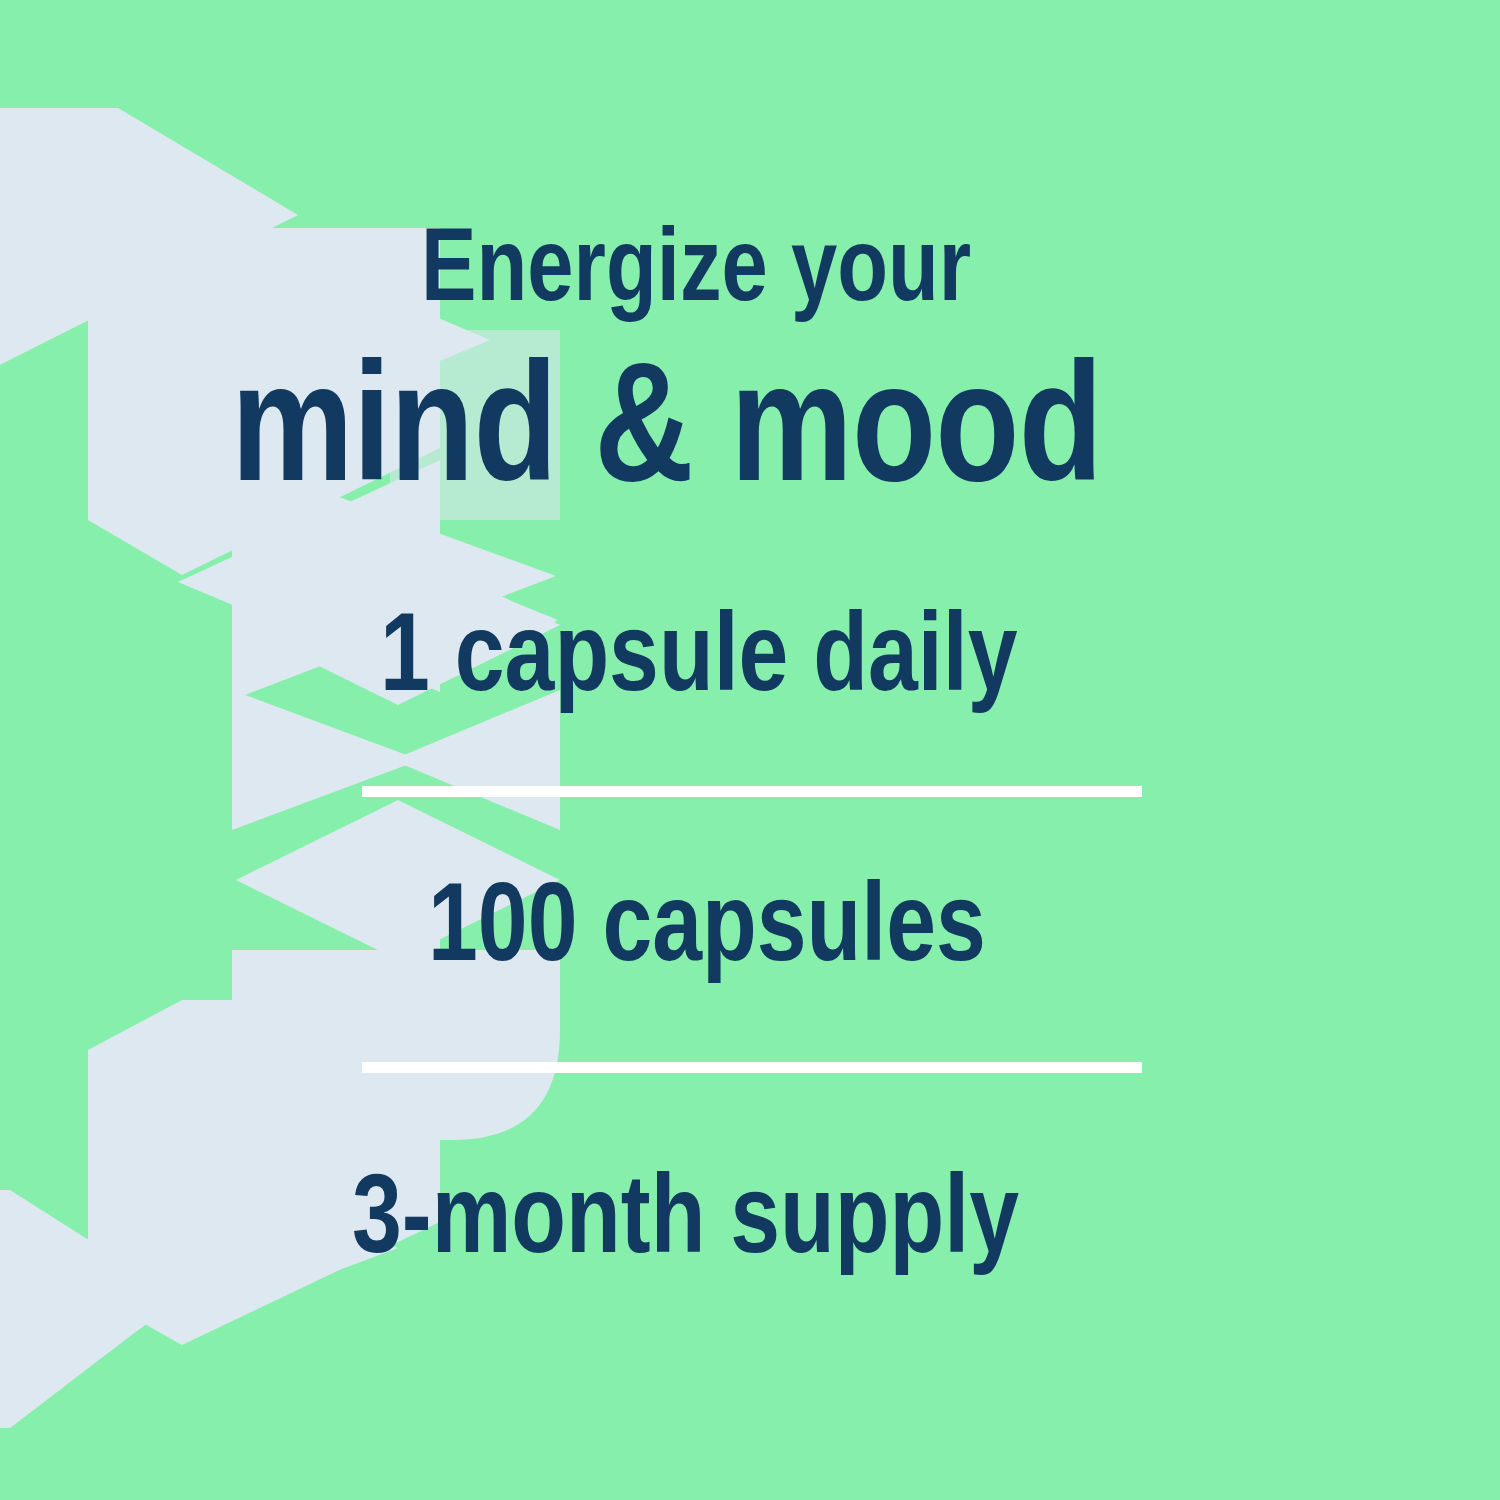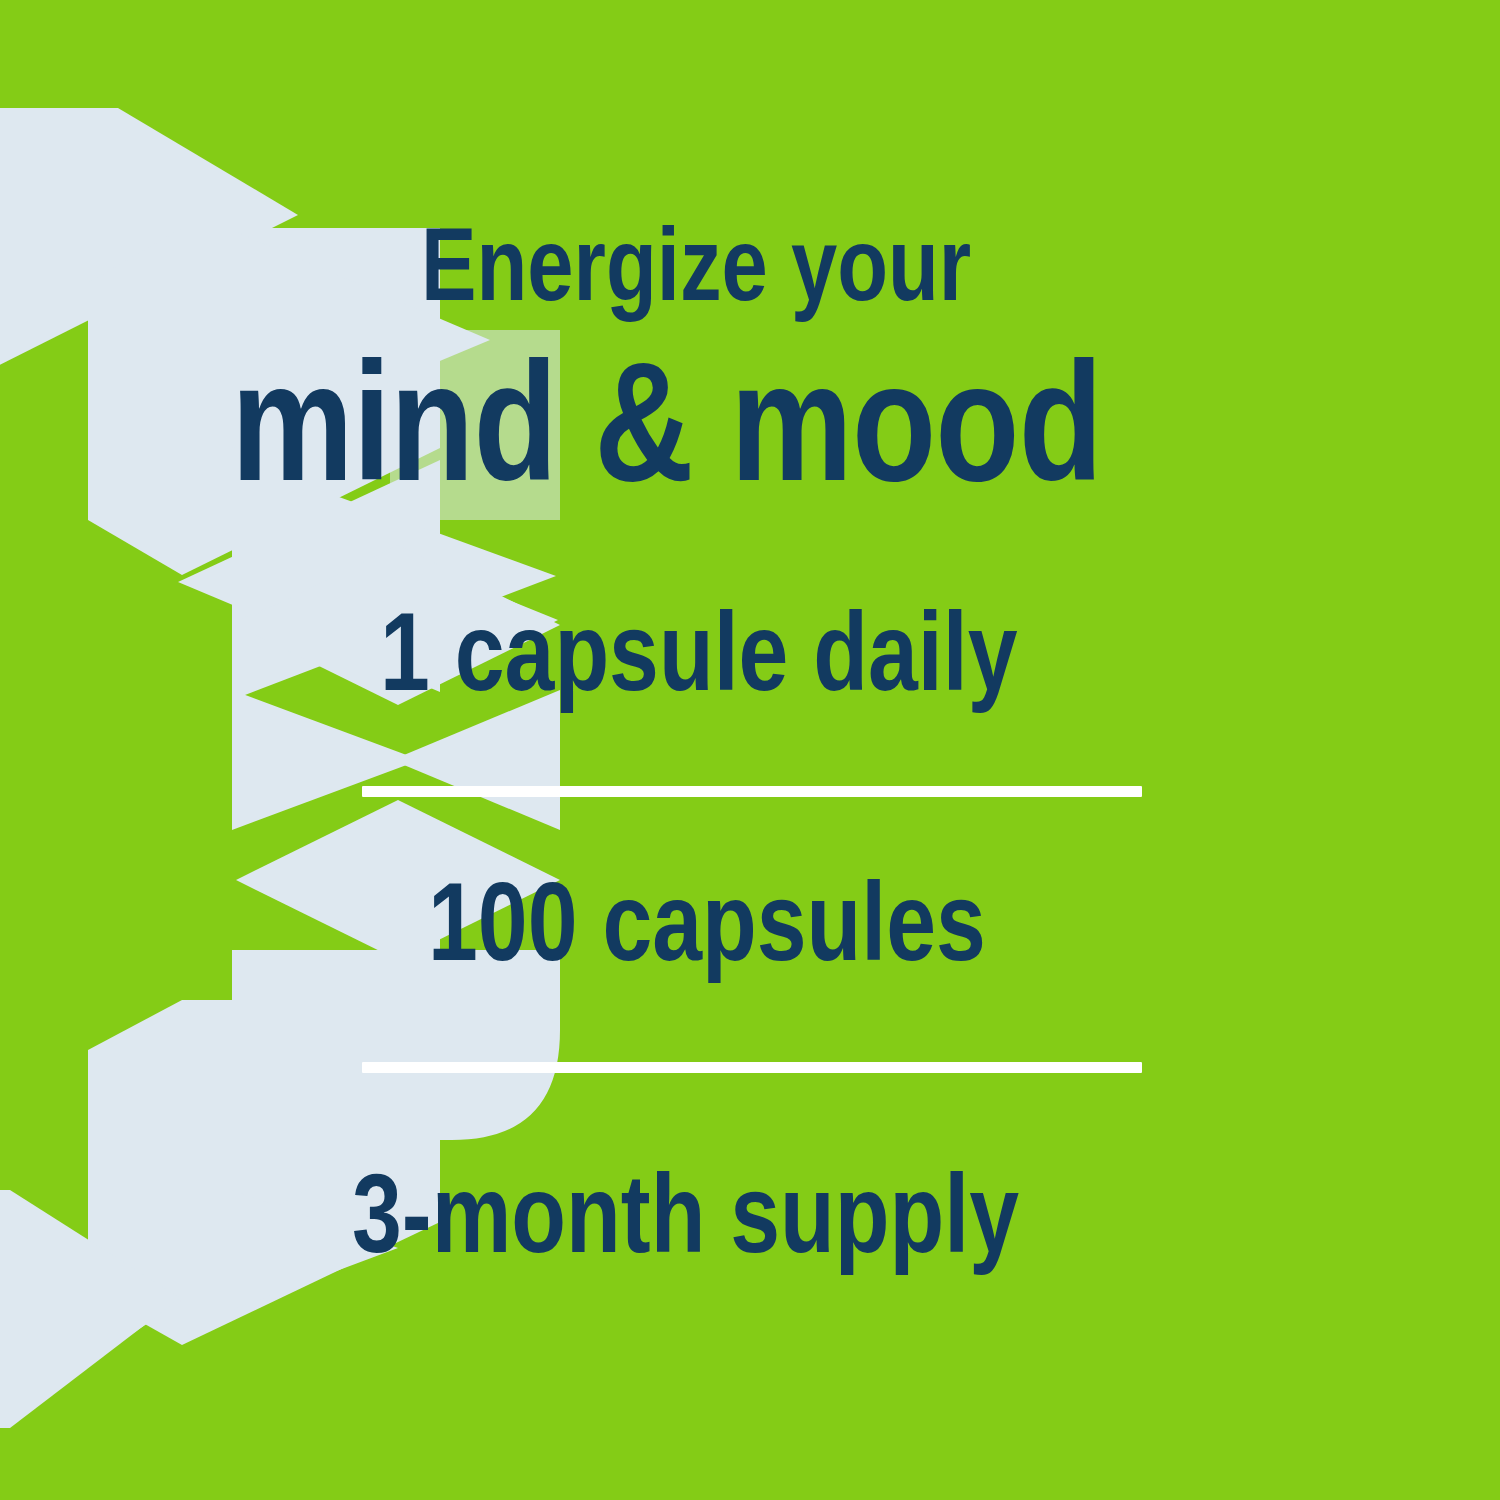--- a/index.html
+++ b/index.html
@@ -85,21 +85,21 @@
     height: 11px;
     background: #ffffff;
     border-radius: 1px;
   }
   #divider-1 { top: 786px; }
   #divider-2 { top: 1062px; }
 </style>
 </head>
 <body>
 
-<div id="canvas" style="background: #84cc16;">
+<div id="canvas" style="background: #86efac;">
 
   <svg id="pattern-layer" viewBox="0 0 1500 1500" xmlns="http://www.w3.org/2000/svg" aria-hidden="true">
     <defs>
       <g id="lightshapes"></g>
     </defs>
 
     <polygon points="-130,108 118,108 298,215 -130,430" fill="#dee8f0"></polygon>
     <polygon points="-130,440 -10,440 -10,760 -130,760" fill="#dee8f0" opacity="0"></polygon>
 
     <polygon points="82,285 180,228 440,228 440,450 180,560 82,512" fill="#dee8f0" opacity="0"></polygon>

